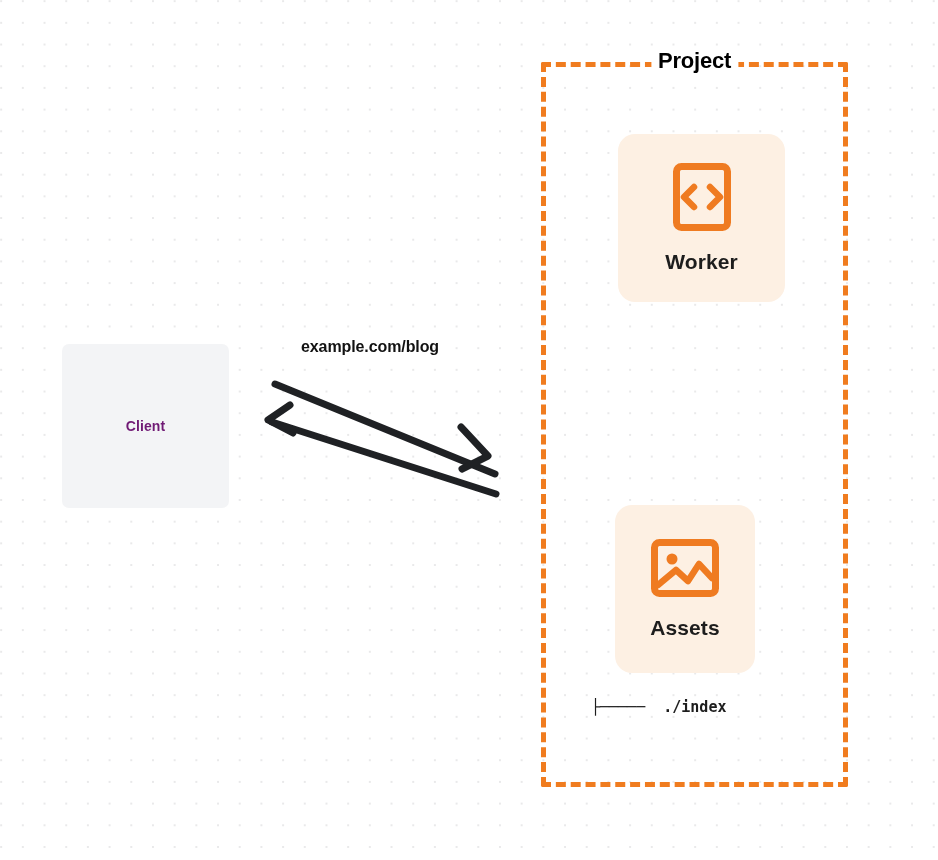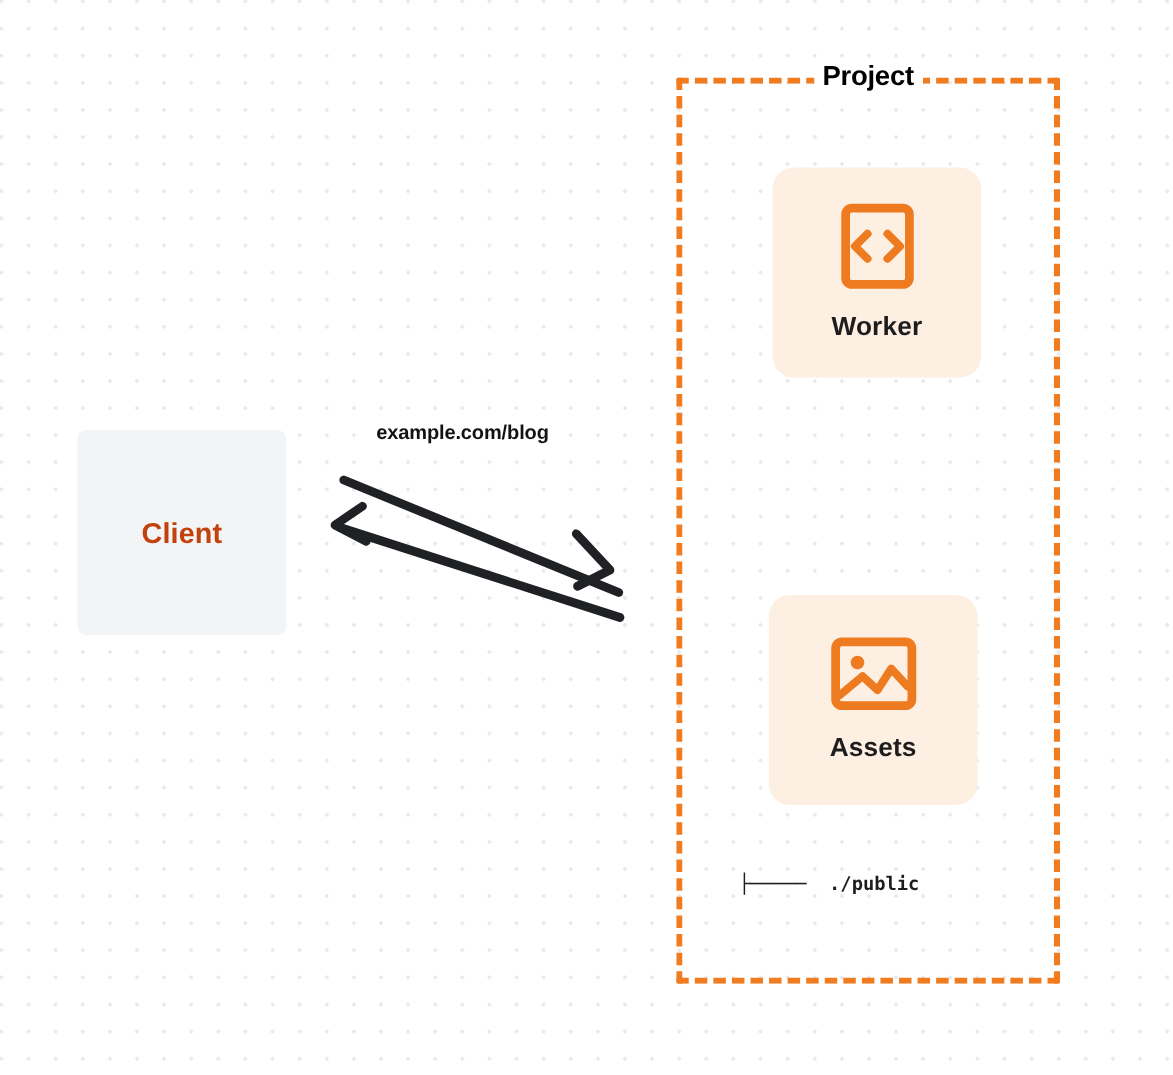--- a/index.html
+++ b/index.html
@@ -26,23 +26,23 @@
     top: 344px;
     width: 167px;
     height: 164px;
     background: #f3f4f6;
     border-radius: 7px;
     display: flex;
     align-items: center;
     justify-content: center;
   }
   #client-node .node-label {
-    font-size: 23px;
-    font-weight: 700;
-    color: #c2410c;
+    font-size: 14px;
+    font-weight: 700;
+    color: #701a75;
     letter-spacing: 0.1px;
   }
 
   
   #connection {
     position: absolute;
     left: 255px;
     top: 330px;
     width: 260px;
     height: 185px;
@@ -114,22 +114,22 @@
   #worker-node {
     left: 72px;
     top: 67px;
     width: 167px;
     height: 168px;
   }
   #worker-node .node-icon { margin-bottom: 18px; }
 
   #assets-node {
     left: 69px;
-    top: 409px;
-    width: 167px;
+    top: 438px;
+    width: 140px;
     height: 168px;
   }
   #assets-node .node-icon { margin-bottom: 18px; }
 
   
   #asset-tree {
     position: absolute;
     left: 45px;
     top: 588px;
     width: 245px;
@@ -186,17 +186,17 @@
       <svg width="70" height="60" viewBox="0 0 70 60">
         <rect x="4.5" y="4.5" width="61" height="51" rx="5" ry="5" fill="none" stroke="#ef7b21" stroke-width="7"></rect>
         <circle cx="22" cy="21" r="5.5" fill="#ef7b21"></circle>
         <polyline points="8,47 26,32 38,43 49,26 62,40" fill="none" stroke="#ef7b21" stroke-width="6.5" stroke-linecap="round" stroke-linejoin="round"></polyline>
       </svg>
     </span>
     <span class="node-label">Assets</span>
   </div>
 
   <div id="asset-tree">
-    <span class="tree-row">├─────  ./public</span>
+    <span class="tree-row">├─────  ./index</span>
     
   </div>
 
 </div>
 
 </body></html>

